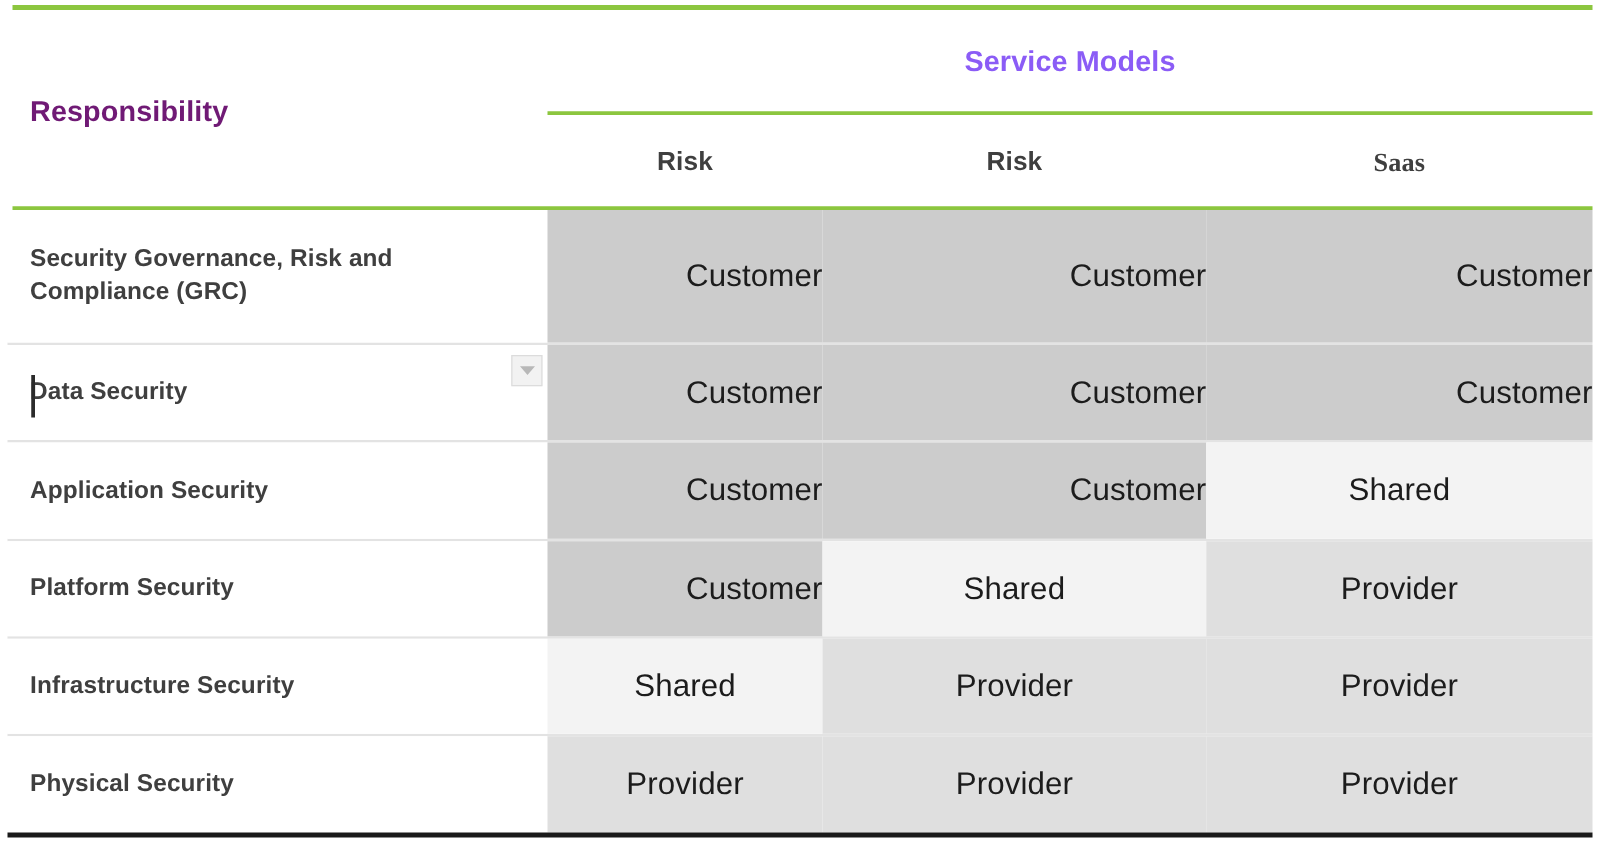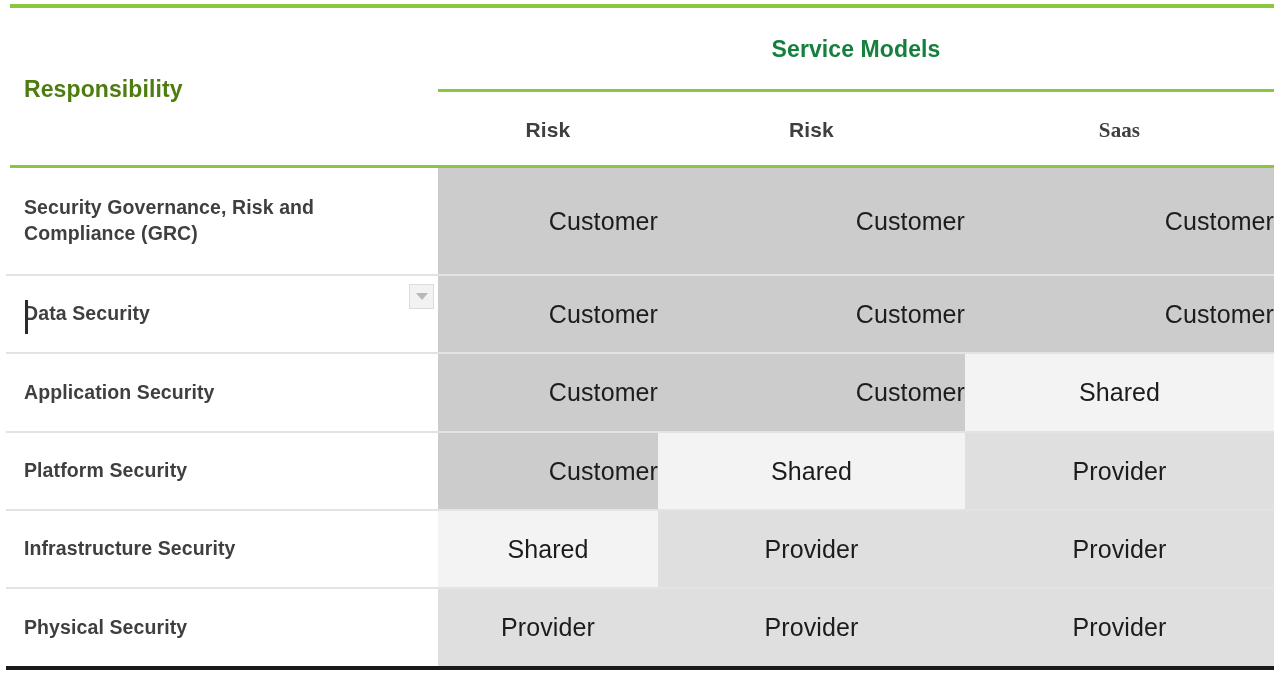--- a/index.html
+++ b/index.html
@@ -57,33 +57,33 @@
     background: #1a1a1a;
   }
 
   
   .hdr-responsibility {
     position: absolute;
     left: 24px;
     top: 76px;
     font-size: 23px;
     font-weight: bold;
-    color: #4d7c0f;
+    color: #701a75;
     letter-spacing: .1px;
     white-space: nowrap;
   }
   .hdr-service-models {
     position: absolute;
     left: 438px;
     top: 36px;
     width: 836px;
     text-align: center;
     font-size: 23px;
     font-weight: bold;
-    color: #15803d;
+    color: #8b5cf6;
     letter-spacing: .1px;
   }
   .hdr-sub {
     position: absolute;
     top: 118px;
     font-size: 21px;
     font-weight: bold;
     color: #3f3f3f;
     text-align: center;
     letter-spacing: .1px;

